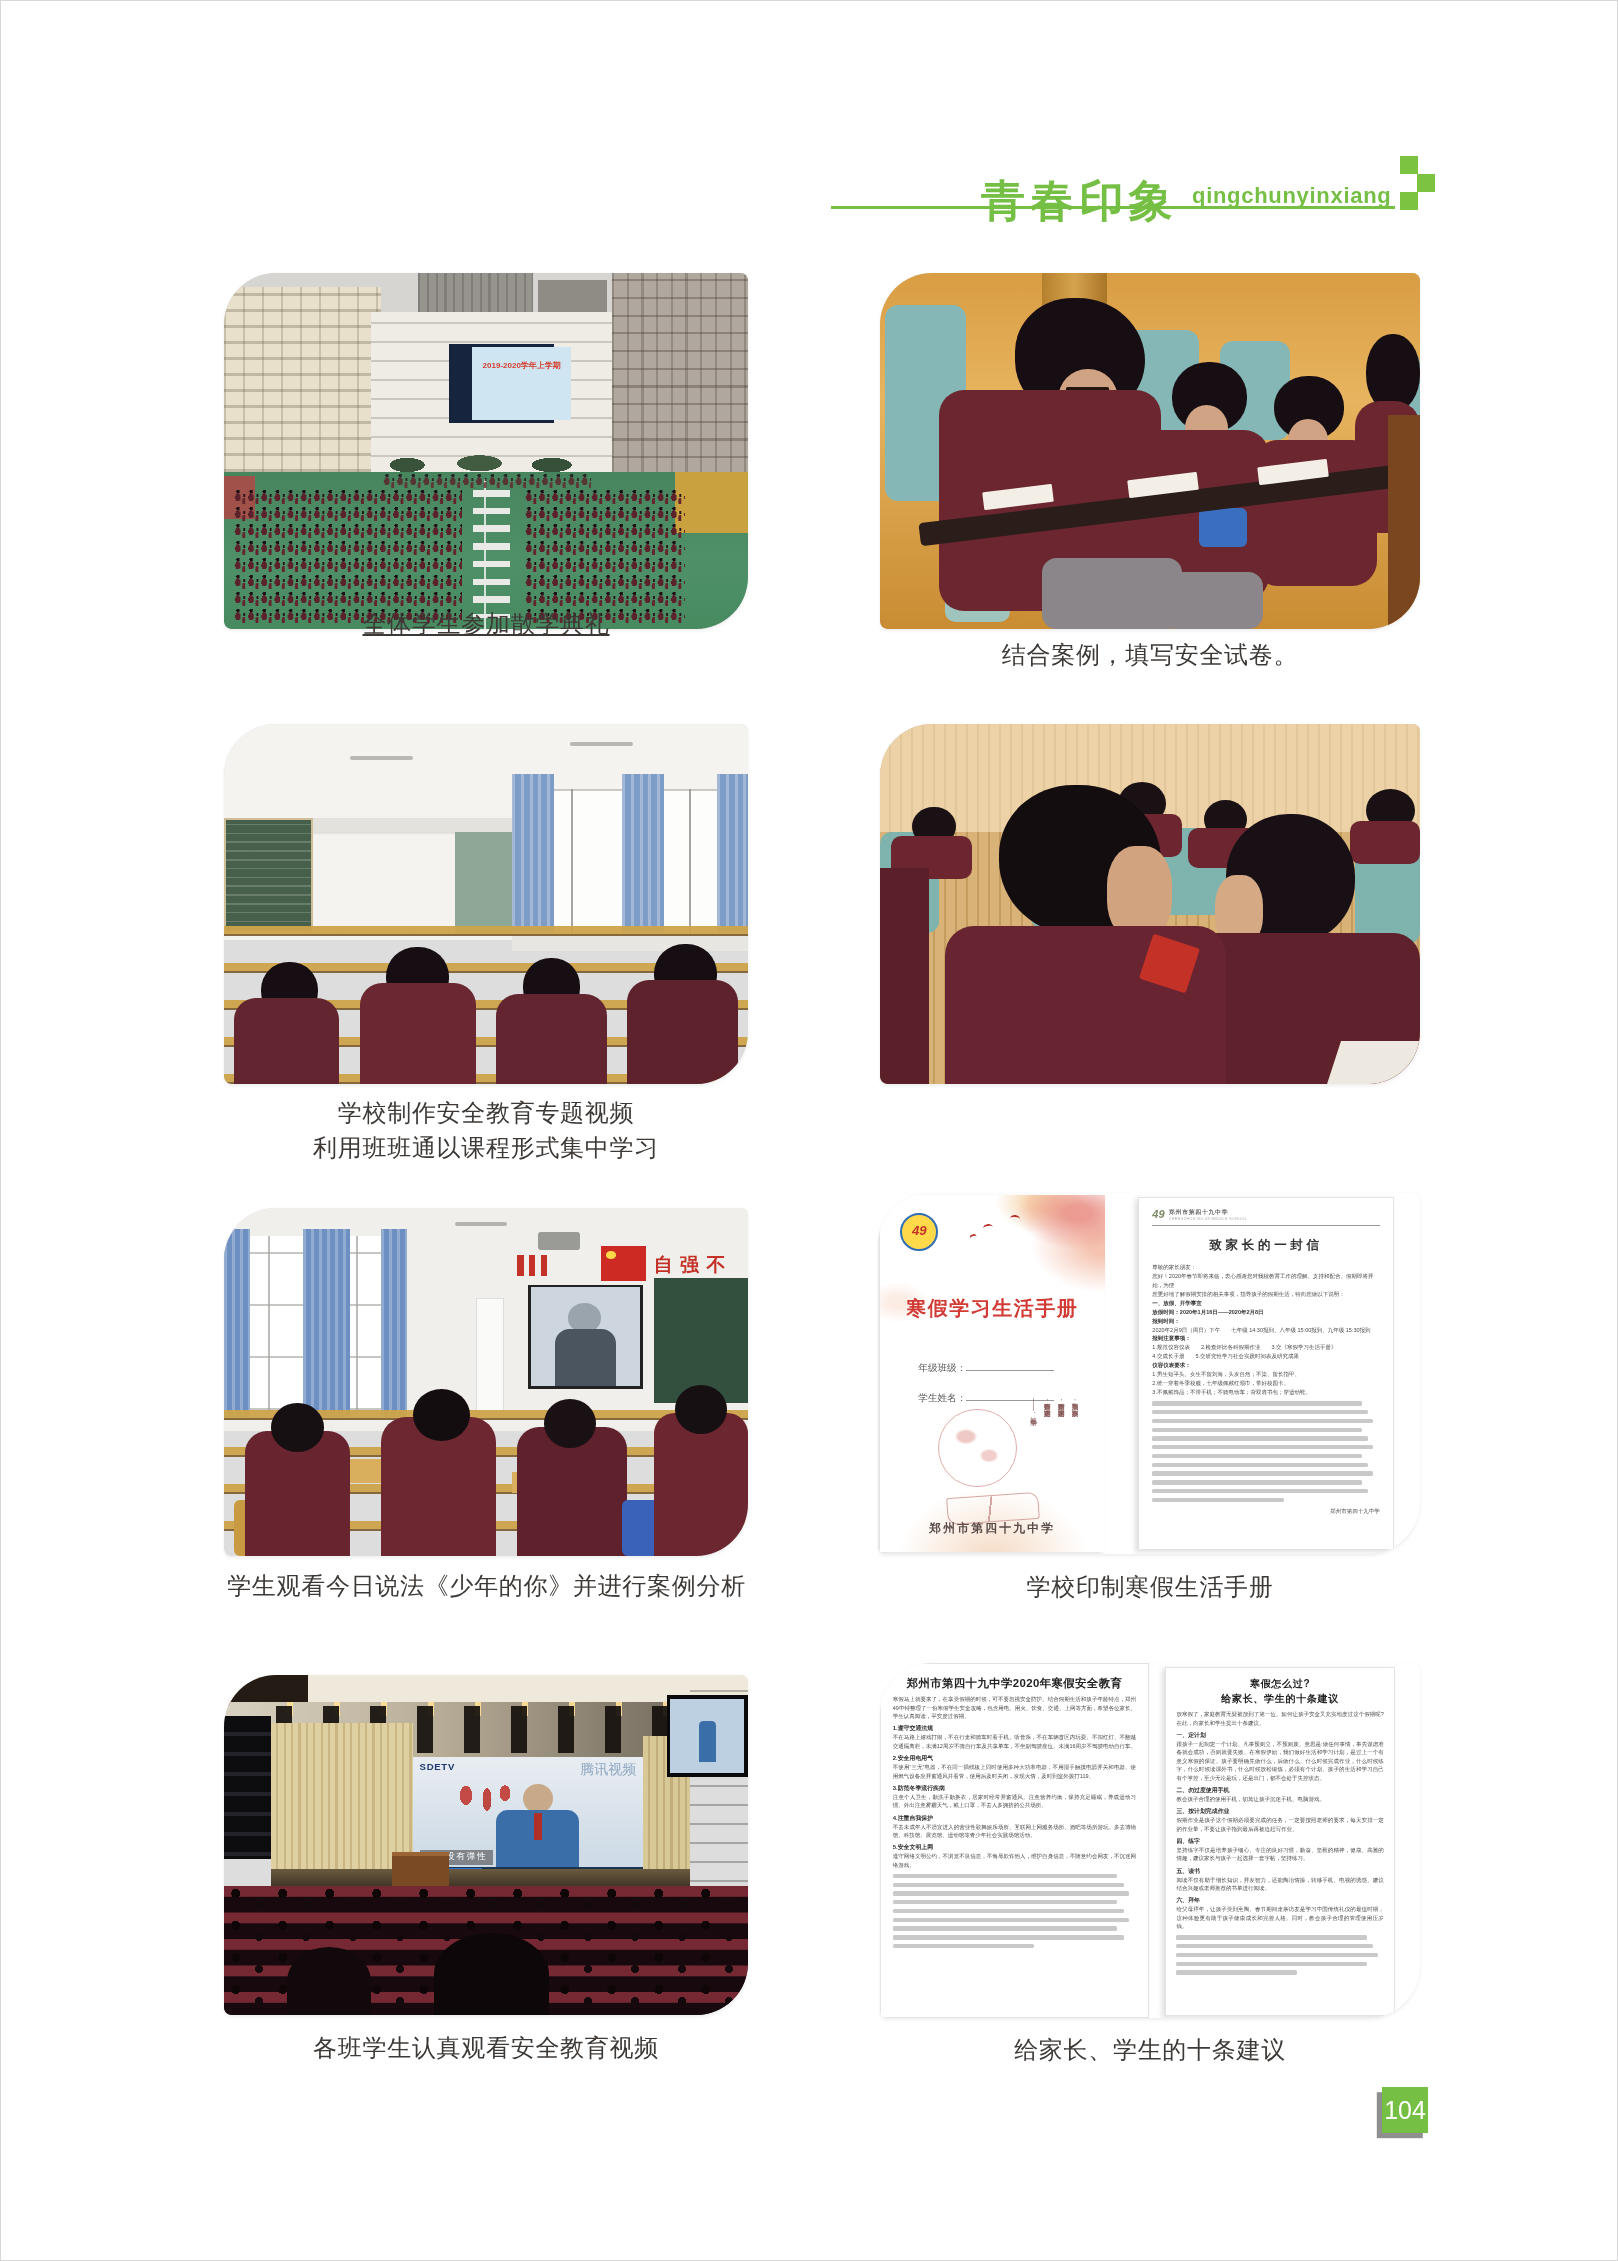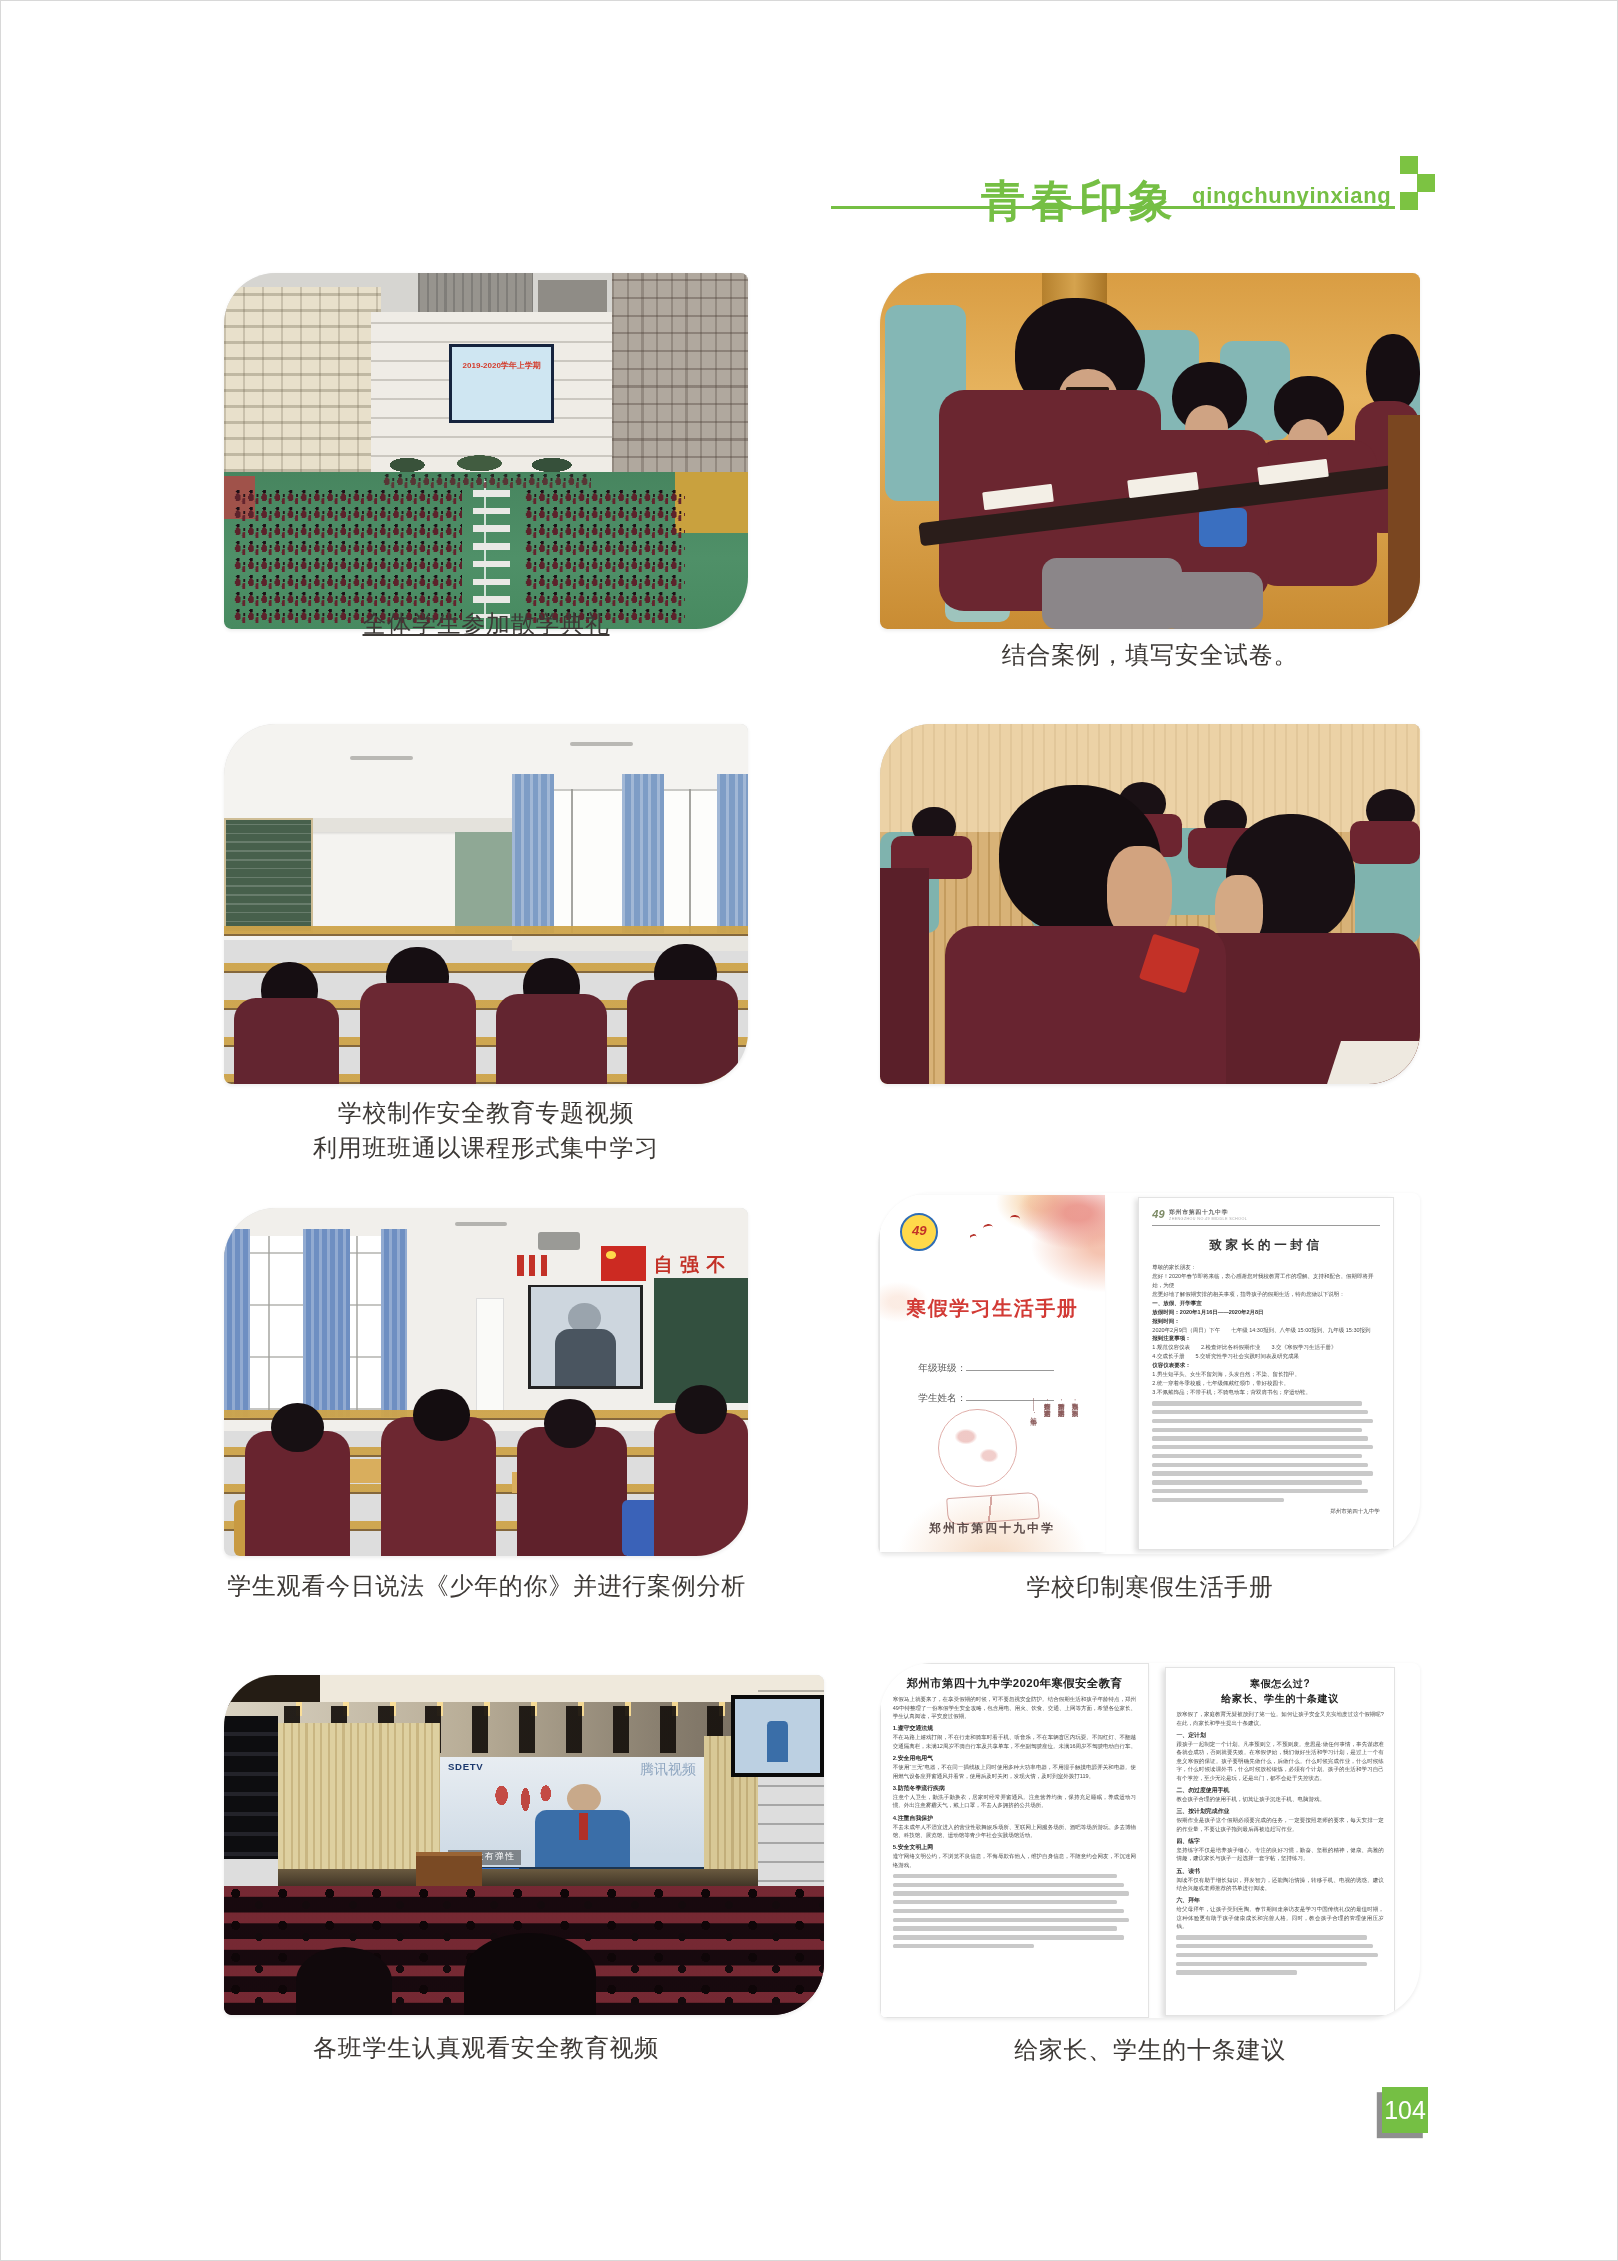--- a/index.html
+++ b/index.html
@@ -29,21 +29,21 @@
   .cap8{left:879px;top:2034px;width:540px;}
 
   
   .photo{overflow:hidden;border-radius:52px 7.4px 52px 7.4px;box-shadow:0 1.5px 3.7px rgba(0,0,0,.07);background:#ddd;}
   .ph1{left:223px;top:272px;width:524px;height:356px;}
   .ph2{left:879px;top:272px;width:540px;height:356px;}
   .ph3{left:223px;top:723px;width:524px;height:360px;}
   .ph4{left:879px;top:723px;width:540px;height:360px;}
   .ph5{left:223px;top:1207px;width:524px;height:348px;}
   .ph6{left:877px;top:1192px;width:542px;height:361px;background:#fff;}
-  .ph7{left:223px;top:1674px;width:600px;height:340px;}
+  .ph7{left:223px;top:1674px;width:524px;height:340px;}
   .ph8{left:879px;top:1662px;width:540px;height:355px;background:#fff;}
 
   
   .crowd-sm{background-image:
       radial-gradient(circle 2.4px at 5.9px 4.4px, #1c1016 70%, rgba(0,0,0,0) 71%),
       radial-gradient(ellipse 4px 5.9px at 5.9px 10.3px, #5c222b 70%, rgba(0,0,0,0) 71%),
       radial-gradient(circle 2.2px at 12.5px 8.8px, #241318 70%, rgba(0,0,0,0) 71%),
       radial-gradient(ellipse 3.7px 5.9px at 12.5px 14.7px, #64242e 70%, rgba(0,0,0,0) 71%);
       background-size:13.2px 17px;}
   .stu-lg{background-image:
@@ -62,21 +62,21 @@
   .p1-tower2{left:60%;top:2%;width:13%;height:16%;background:#8f8c86;}
   .p1-resid{left:74%;top:0;width:26%;height:57%;background:#b0a89e;
      background-image:repeating-linear-gradient(0deg,rgba(70,58,50,.35) 0 2.2px,transparent 2.2px 17.7px),
                       repeating-linear-gradient(90deg,rgba(70,58,50,.28) 0 2.2px,transparent 2.2px 14.7px);}
   .p1-school-left{left:0;top:4%;width:30%;height:52%;background:#e8e0cb;
      background-image:repeating-linear-gradient(0deg,rgba(90,80,60,.28) 0 2.9px,transparent 2.9px 16px),
                       repeating-linear-gradient(90deg,rgba(90,80,60,.22) 0 2.2px,transparent 2.2px 19px);}
   .p1-school-mid{left:28%;top:11%;width:46%;height:46%;background:#efece6;
      background-image:repeating-linear-gradient(0deg,rgba(120,115,105,.3) 0 2.2px,transparent 2.2px 19px);}
   .p1-screen{left:43%;top:20%;width:20%;height:22%;background:#16243e;padding:2.9px;box-sizing:border-box;}
-  .p1-screen-in{width:100%;height:100%;background:#cfe6f2;position:relative;}
+  .p1-screen-in{width:100%;height:100%;background:#cfe6f2;position:relative;margin-left:20px;}
   .p1-screen-tx{position:absolute;left:0;top:18%;width:100%;text-align:center;font-size:8px;color:#d43c2c;font-weight:bold;}
   .p1-trees{left:28%;top:48%;width:46%;height:10%;background:
      radial-gradient(ellipse 29px 11.8px at 15% 60%, #39523a 60%, transparent 61%),
      radial-gradient(ellipse 37px 13.2px at 45% 55%, #415c40 60%, transparent 61%),
      radial-gradient(ellipse 33px 11.8px at 75% 60%, #36503a 60%, transparent 61%);}
   .p1-field{left:0;top:56%;width:100%;height:44%;background:linear-gradient(180deg,#47855f, #4f9068 55%, #478a60);}
   .p1-line-v{left:49.6%;top:58%;width:2.2px;height:42%;background:rgba(255,255,255,.75);}
   .p1-track-r{left:86%;top:56%;width:14%;height:17%;background:#c9a13e;}
   .p1-track-l{left:0;top:57%;width:6%;height:12%;background:#a0524a;}
   .p1-desks{left:47.5%;top:61%;width:7%;height:36%;

